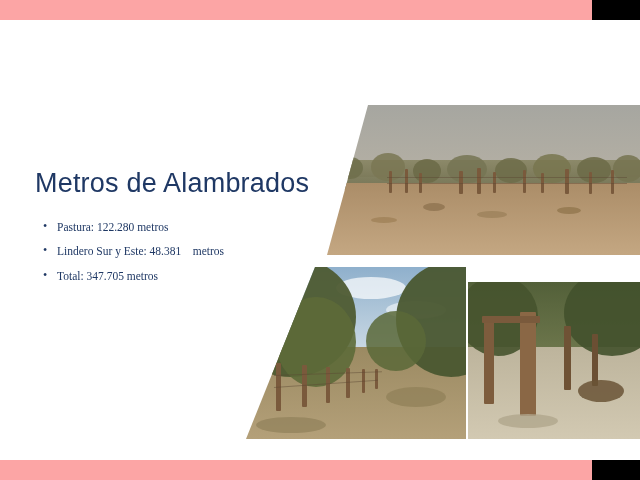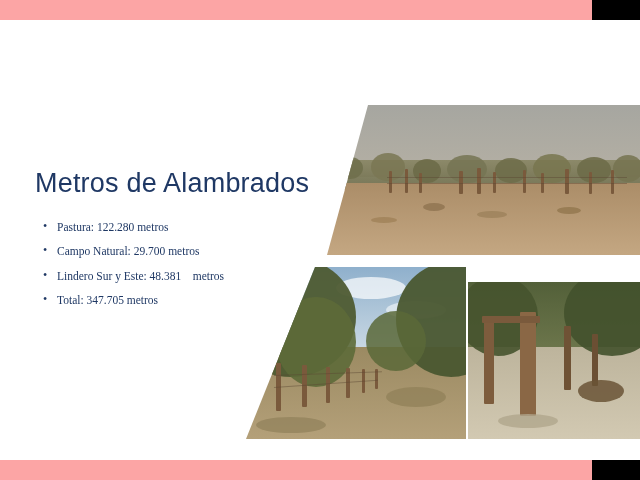--- a/index.html
+++ b/index.html
@@ -126,21 +126,20 @@
 <body>
 
 <div id="slide-stage">
 
   <div id="slide">
 
     <h1 id="slide-title">Metros de Alambrados</h1>
 
     <ul id="bullet-list">
       <li>Pastura: 122.280 metros</li>
-      <li>Campo Natural: 29.700 metros</li>
       <li>Lindero Sur y Este: 48.381    metros</li>
       <li>Total: 347.705 metros</li>
     </ul>
 
     <div class="photo" id="photo-top">
       <div class="sky" style="height:72px;background:linear-gradient(#a6a6a0,#b5b0a4);"></div>
       <div class="treeline" style="top:55px;height:30px;background:linear-gradient(#8a8766,#6e6d4c);opacity:.95;"></div>
       <div class="ground" style="height:72px;background:linear-gradient(#ab8d68,#c4a782);"></div>
 
       <div class="bush" style="left:10px;top:52px;width:26px;height:22px;background:#6f6e4b;"></div>

